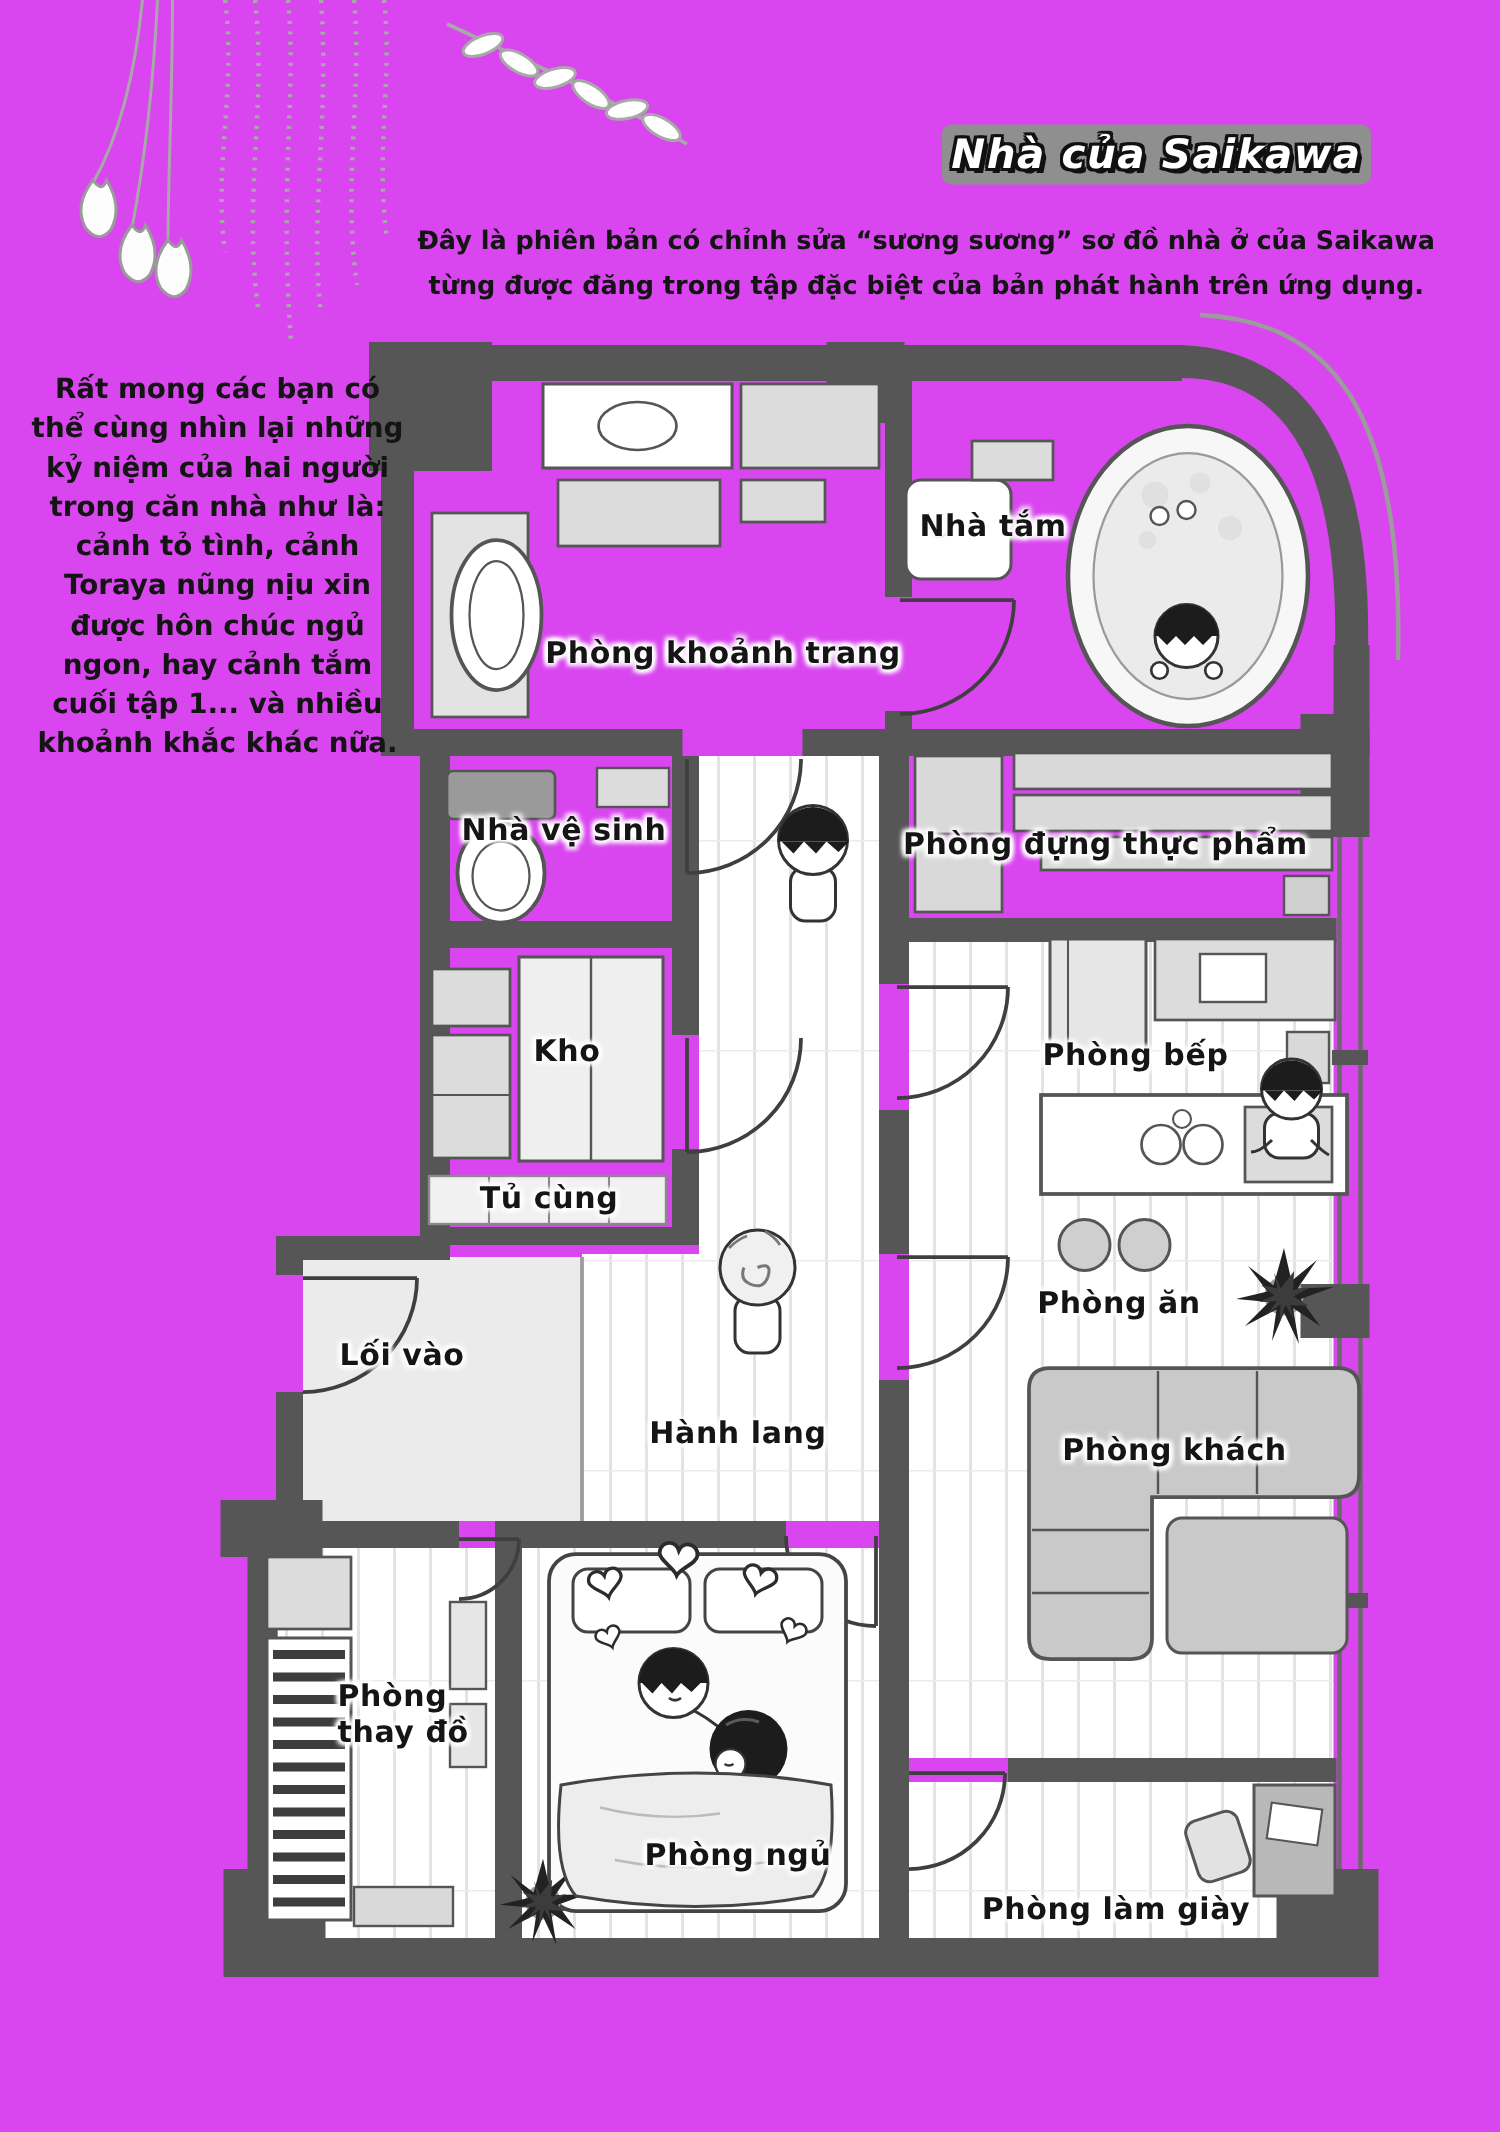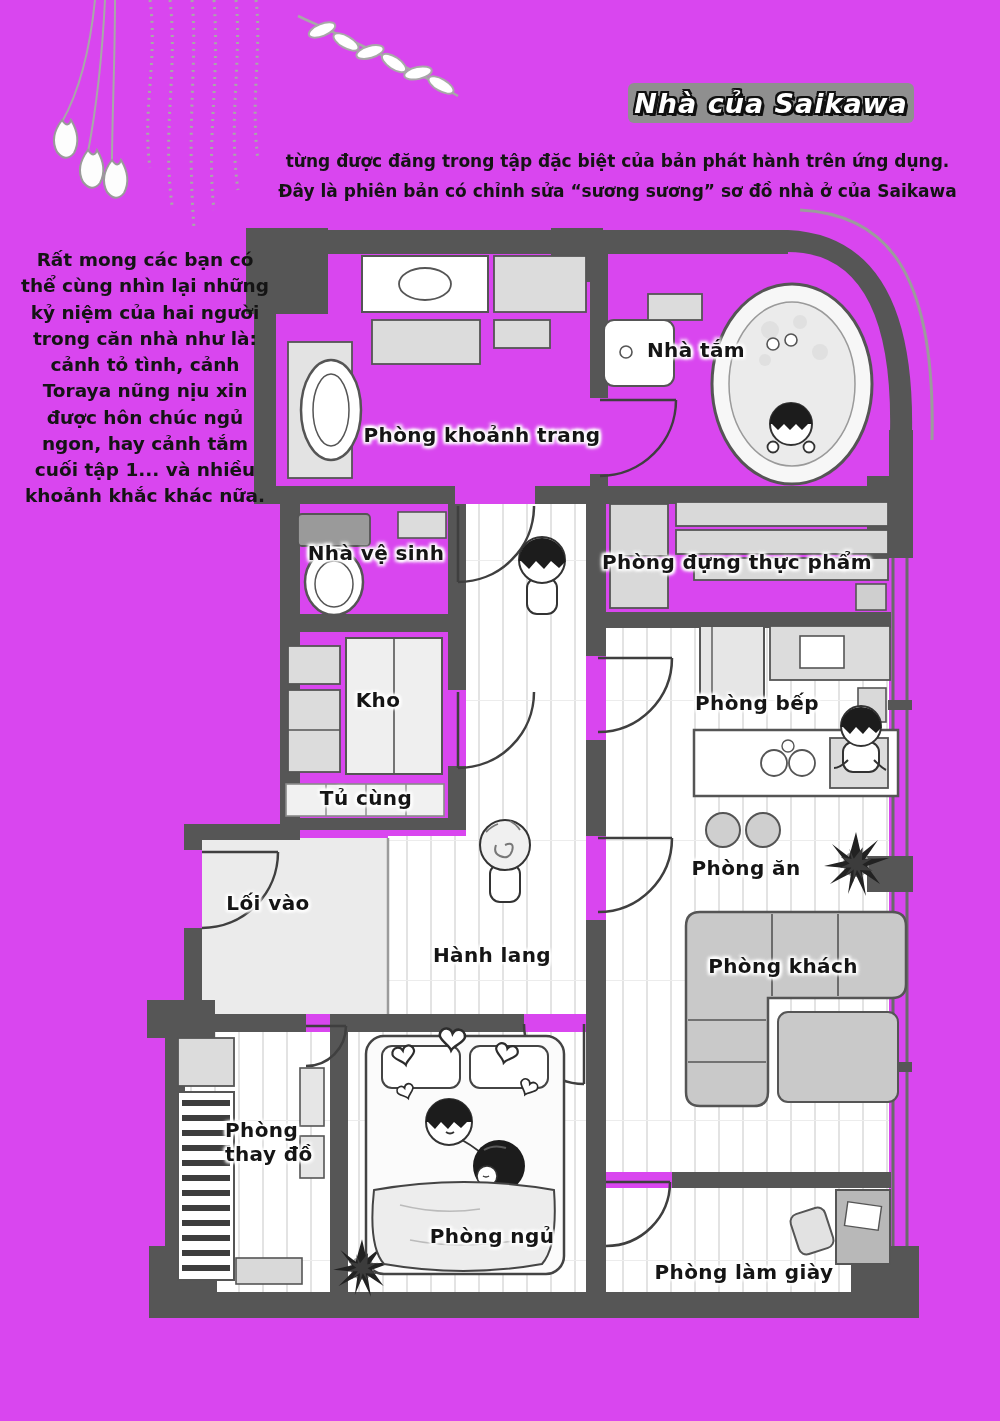--- a/index.html
+++ b/index.html
@@ -323,27 +323,27 @@
     <use href="#heart" transform="translate(528,1088) rotate(25) scale(0.8)"></use>
     <use href="#heart" transform="translate(406,1092) rotate(-20) scale(0.75)"></use>
   </g>
 </svg>
 
 <div class="banner">
   <span class="banner-text">Nhà của Saikawa</span>
 </div>
 
 <div class="intro">
+  <div class="intro-line">Đây là phiên bản có chỉnh sửa “sương sương” sơ đồ nhà ở của Saikawa</div>
   <div class="intro-line">từng được đăng trong tập đặc biệt của bản phát hành trên ứng dụng.</div>
-  <div class="intro-line">Đây là phiên bản có chỉnh sửa “sương sương” sơ đồ nhà ở của Saikawa</div>
 </div>
 
 <div class="sidenote">Rất mong các bạn có thể cùng nhìn lại những kỷ niệm của hai người trong căn nhà như là: cảnh tỏ tình, cảnh Toraya nũng nịu xin được hôn chúc ngủ ngon, hay cảnh tắm cuối tập 1... và nhiều khoảnh khắc khác nữa.</div>
 
-<div class="label" style="left:696px;top:350px">Nhà tắm</div>
+<div class="label" style="left:662px;top:350px">Nhà tắm</div>
 <div class="label" style="left:482px;top:435px">Phòng khoảnh trang</div>
 <div class="label" style="left:376px;top:553px">Nhà vệ sinh</div>
 <div class="label" style="left:737px;top:562px">Phòng đựng thực phẩm</div>
 <div class="label" style="left:378px;top:700px">Kho</div>
 <div class="label" style="left:757px;top:703px">Phòng bếp</div>
 <div class="label" style="left:366px;top:798px">Tủ cùng</div>
 <div class="label" style="left:268px;top:903px">Lối vào</div>
 <div class="label" style="left:746px;top:868px">Phòng ăn</div>
 <div class="label" style="left:492px;top:955px">Hành lang</div>
 <div class="label" style="left:783px;top:966px">Phòng khách</div>

